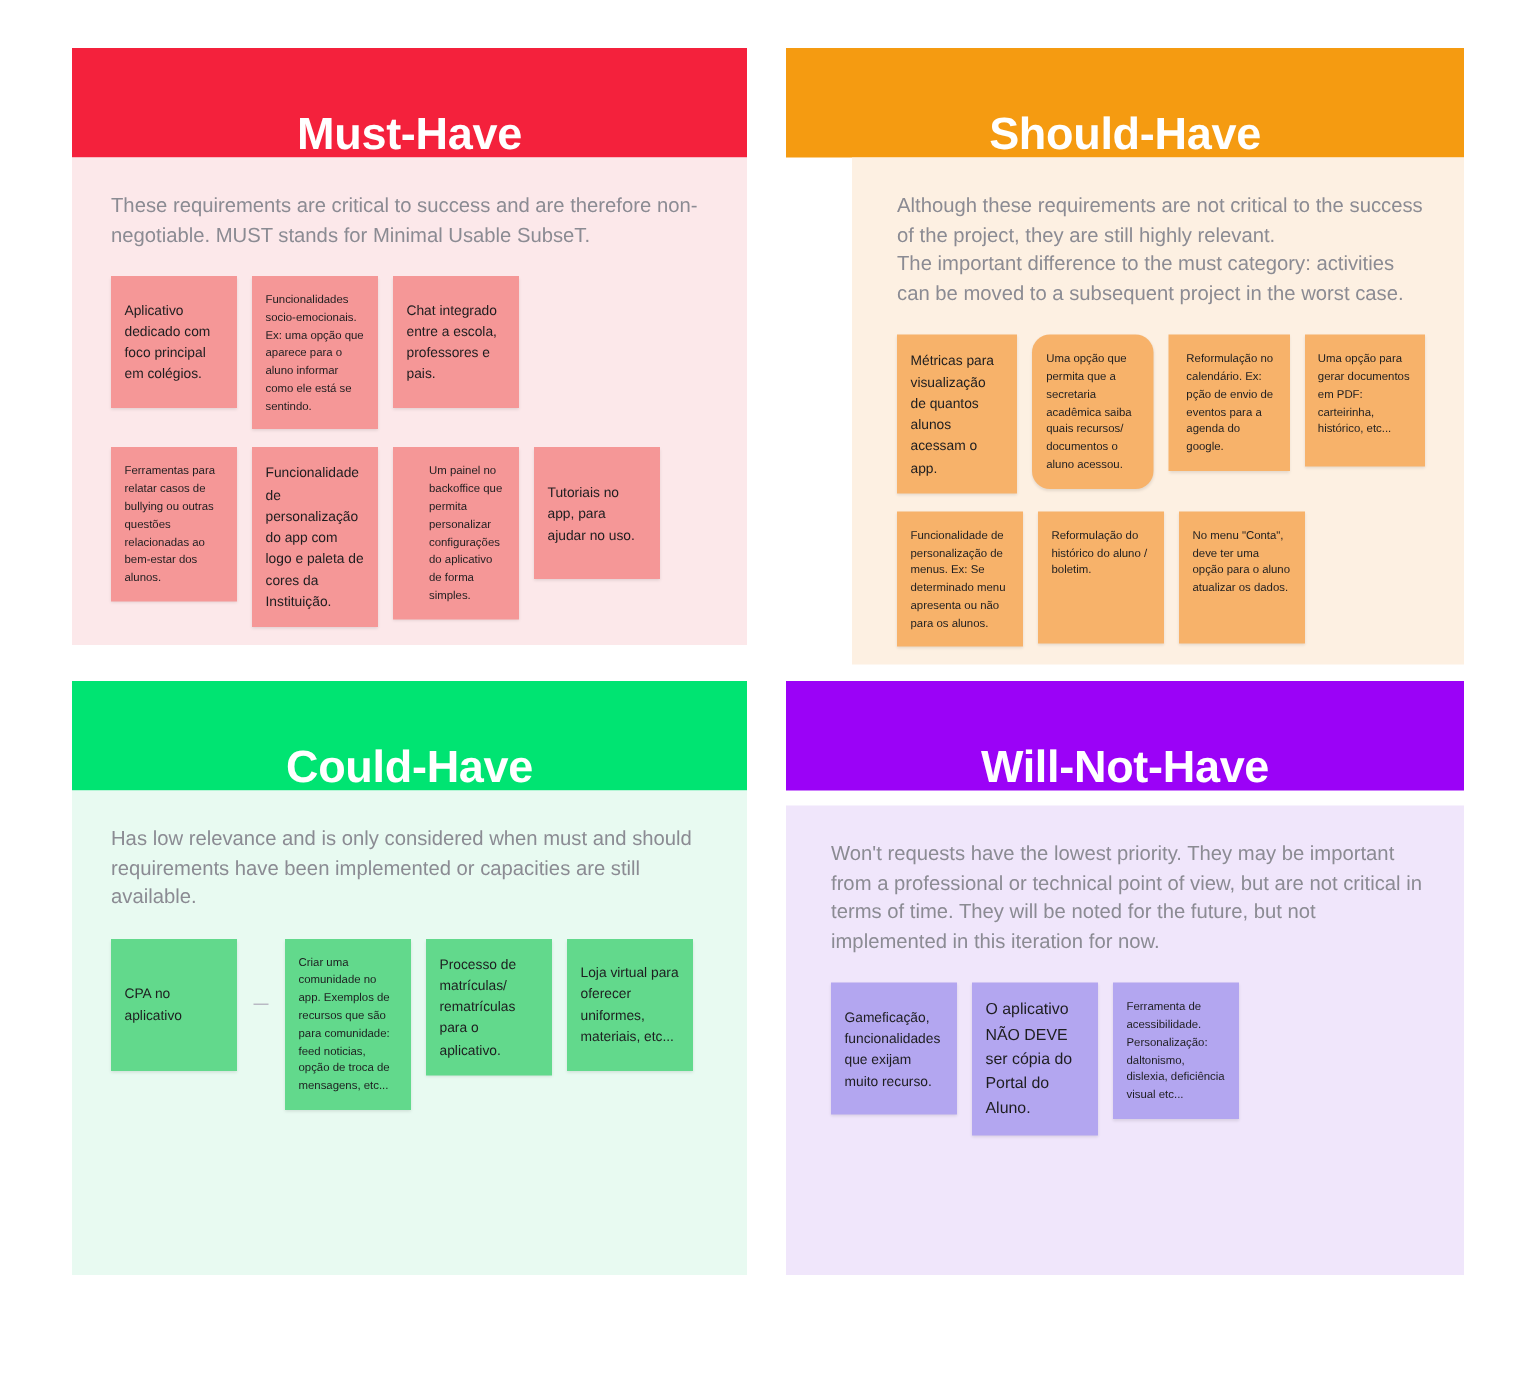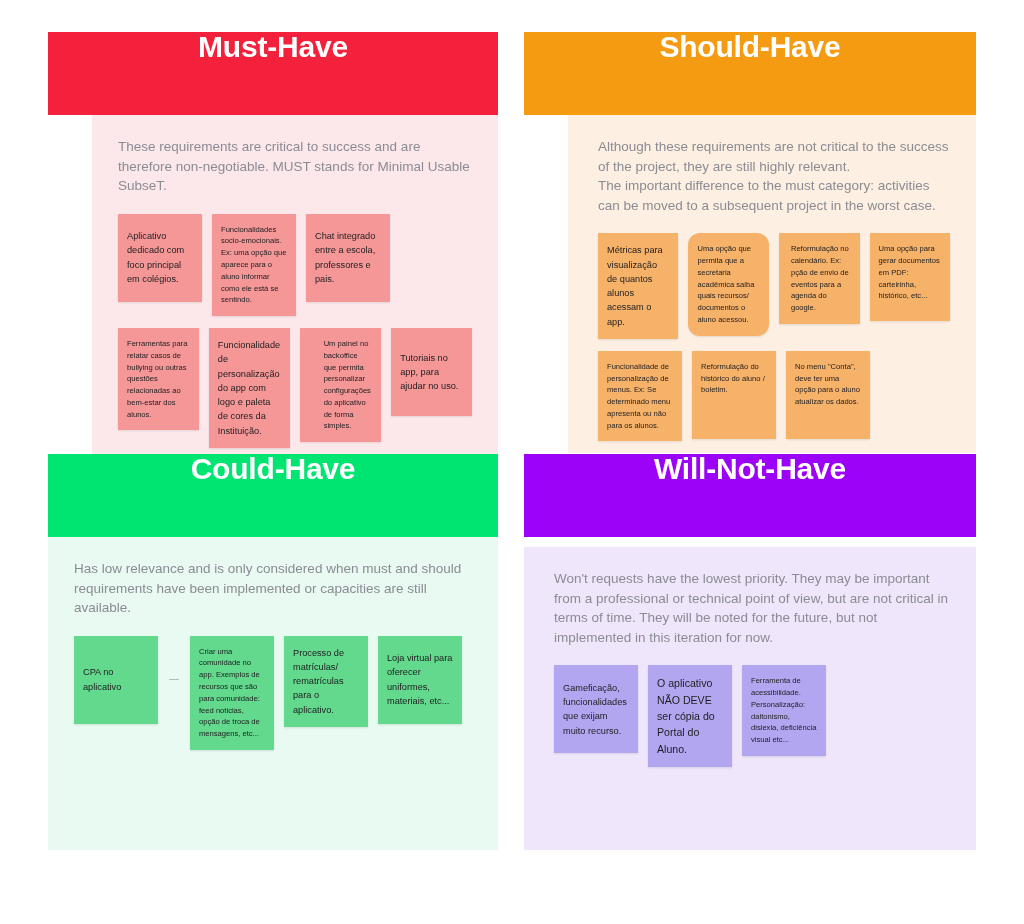--- a/index.html
+++ b/index.html
@@ -21,23 +21,23 @@
     row-gap:26px;
     align-content:start;
     justify-content:space-between;
   }
   .quadrant{
     display:flex;
     flex-direction:column;
     align-items:stretch;
   }
   .q-header{
-    height:83px;
-    display:flex;
-    align-items:flex-start;
+    height:73px;
+    display:flex;
+    align-items:flex-end;
     justify-content:center;
     flex:0 0 auto;
   }
   .q-title{
     color:#ffffff;
     font-size:30px;
     font-weight:bold;
     letter-spacing:-0.2px;
     line-height:1;
   }
@@ -102,21 +102,21 @@
   .q-should .q-body,.q-wont .q-body{padding-left:30px;}
 </style>
 </head>
 <body>
 
 <div class="board" id="board">
     <div class="quadrant q-must">
       <div class="q-header" style="background: rgb(244, 33, 60);">
         <div class="q-title">Must-Have</div>
       </div>
-      <div class="q-body" style="background: rgb(252, 232, 234); margin-left: 44px;">
+      <div class="q-body" style="background: rgb(252, 232, 234);">
         <p class="q-desc">These requirements are critical to success and are therefore non-negotiable. MUST stands for Minimal Usable SubseT.</p>
         <div class="notes-row">
           <div class="note size-m" style="background: rgb(245, 151, 151);">
             <span>Aplicativo dedicado com foco principal em colégios.</span>
           </div>
           <div class="note size-s" style="background: rgb(245, 151, 151);">
             <span>Funcionalidades socio-emocionais. Ex: uma opção que aparece para o aluno informar como ele está se sentindo.</span>
           </div>
           <div class="note size-m" style="background: rgb(245, 151, 151);">
             <span>Chat integrado entre a escola, professores e pais.</span>

